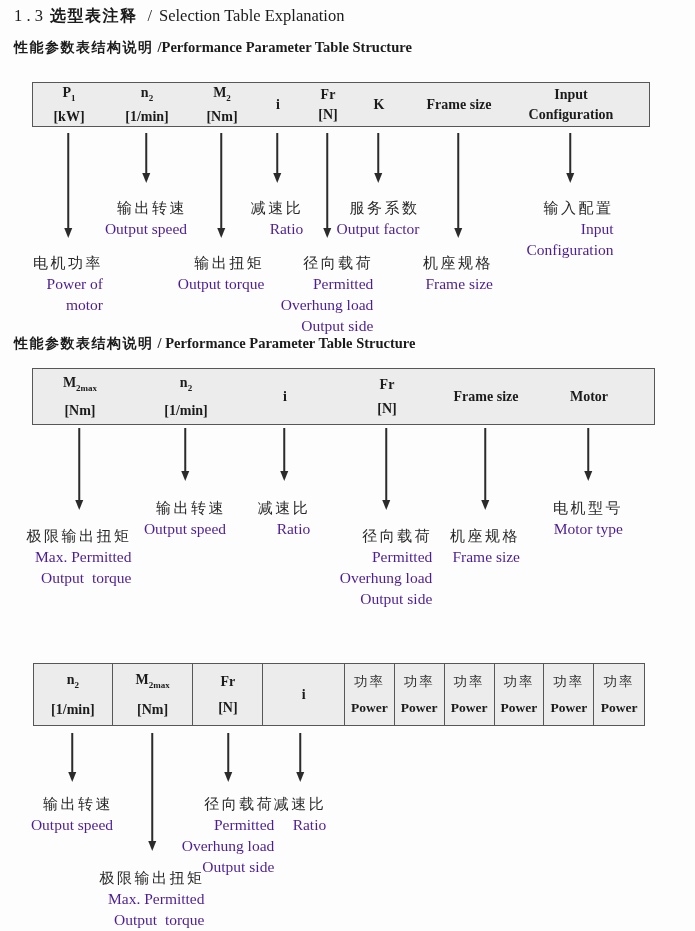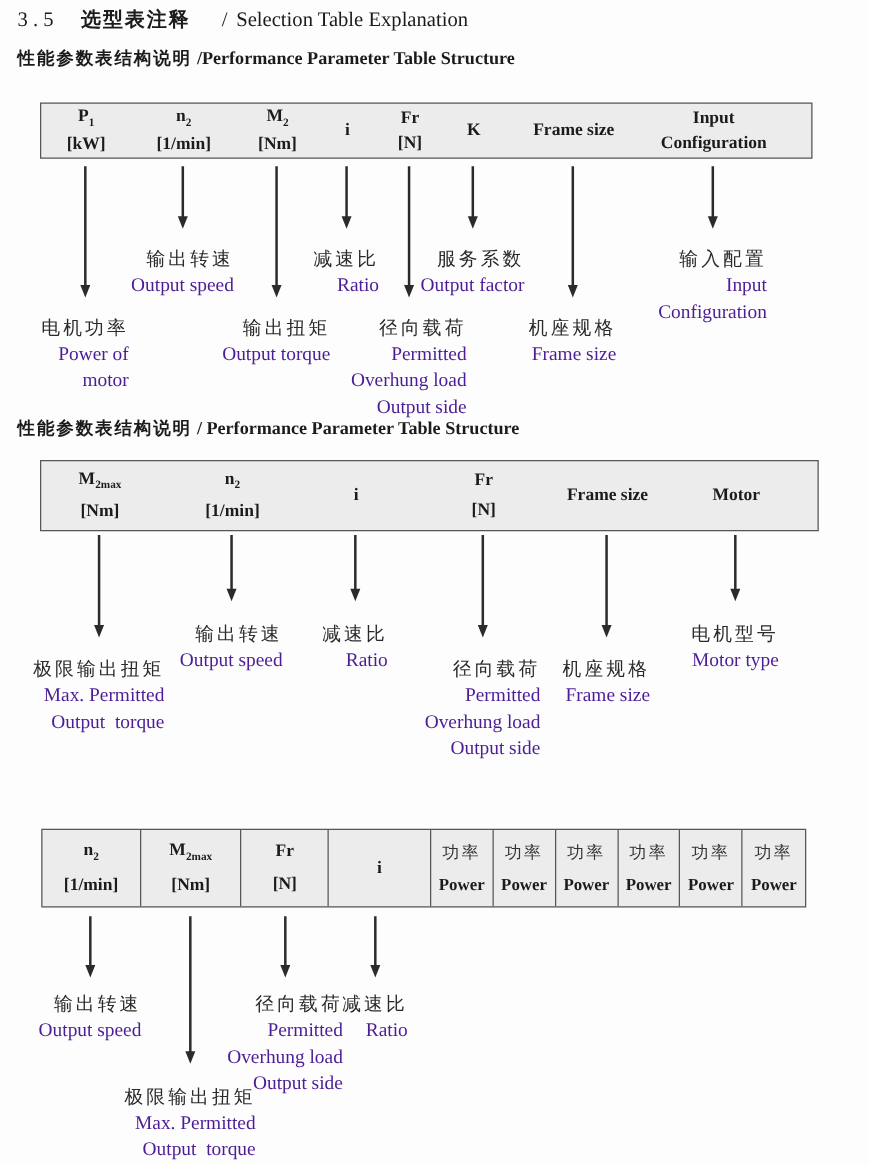--- a/index.html
+++ b/index.html
@@ -2,21 +2,21 @@
 <html><head>
 <meta charset="utf-8">
 <style>
   html,body{margin:0;padding:0;background:#ffffff;}
   .page{position:relative;width:695px;height:931px;background:#fdfdfd;color:#1b1b1b;overflow:hidden;
         font-family:"Liberation Serif",serif;}
 
   
   .doc-title{position:absolute;left:14px;top:6px;font-size:16px;white-space:nowrap;}
   .t-num,.t-sep,.t-en{font-family:"Liberation Serif",serif;font-size:16.5px;}
-  .t-zh{font-family:"Liberation Sans",sans-serif;font-weight:bold;font-size:16px;letter-spacing:1.5px;margin:0 18px;}
+  .t-zh{font-family:"Liberation Sans",sans-serif;font-weight:bold;font-size:16px;letter-spacing:1.5px;margin:0 3px;}
   .t-sep{margin:0 3px;}
   .sec-heading{position:absolute;left:14px;font-weight:bold;white-space:nowrap;}
   .h-zh{font-family:"Liberation Sans",sans-serif;font-size:14px;letter-spacing:1.5px;}
   .h-en{font-family:"Liberation Serif",serif;font-size:14.5px;margin-left:4px;}
 
   
   .tbl{position:absolute;background:#ececec;border:1px solid #575757;box-sizing:border-box;}
   .tbl1{left:32px;top:82px;width:618px;height:45px;}
   .tbl2{left:32px;top:368px;width:623px;height:57px;}
   .tbl3{left:33px;top:663px;width:612px;height:63px;display:flex;}
@@ -45,21 +45,21 @@
   .callout{position:absolute;transform:translateX(-50%);text-align:right;line-height:21px;white-space:nowrap;}
   .callout .zh{font-family:"Liberation Sans",sans-serif;font-size:15px;letter-spacing:2.5px;color:#2a2a2a;white-space:pre;}
   .callout .en{font-family:"Liberation Serif",serif;font-size:15.5px;color:#4c1d95;white-space:pre;}
 </style>
 </head>
 <body>
 
 <div class="page">
 
   <div class="doc-title">
-    <span class="t-num">3 . 5</span>
+    <span class="t-num">1 . 3</span>
     <span class="t-zh">选型表注释</span>
     <span class="t-sep">/</span>
     <span class="t-en">Selection Table Explanation</span>
   </div>
 
   <div class="sec-heading" style="top:38px">
     <span class="h-zh">性能参数表结构说明</span><span class="h-en">/Performance Parameter Table Structure</span>
   </div>
 
   <div class="tbl tbl1">

